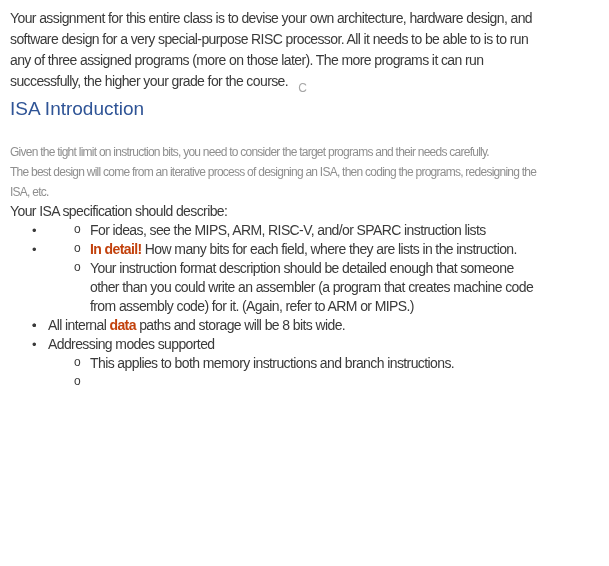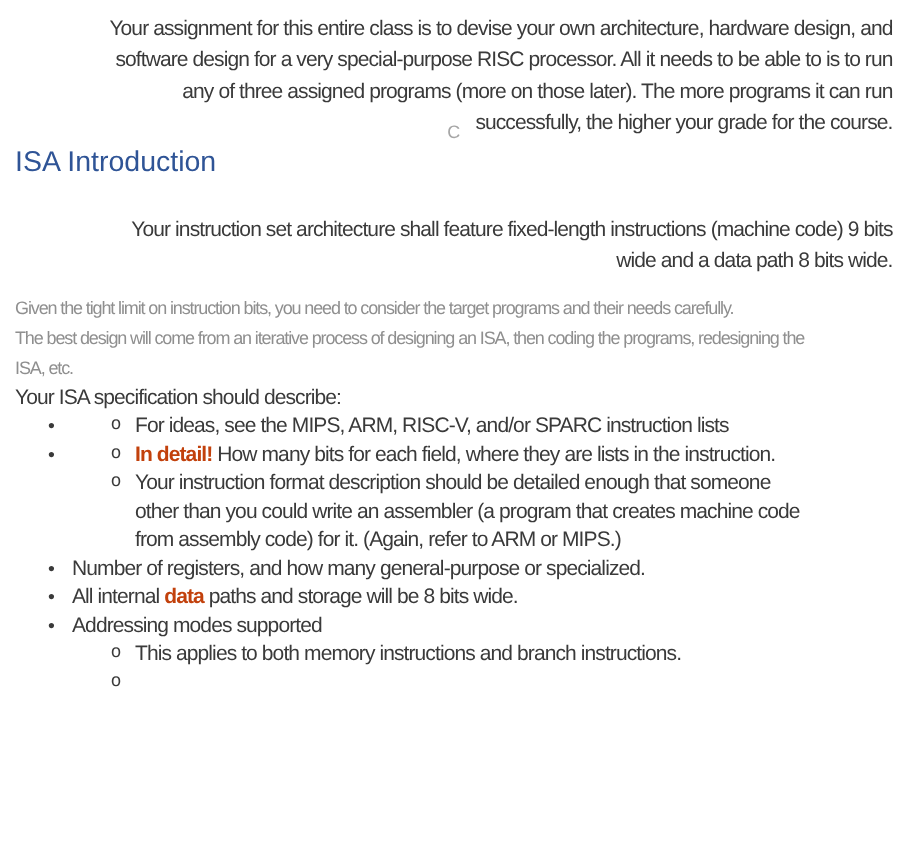--- a/index.html
+++ b/index.html
@@ -21,21 +21,20 @@
     margin: 0 0 20px 0;
   }
   .h-isa { margin-top: 3px; margin-bottom: 22px; }
 
   .para {
     font-size: 14px;
     line-height: 21px;
     letter-spacing: -0.6px;
     white-space: nowrap;
     margin: 0;
-    text-align: right;
   }
 
   .stray {
     text-align: center;
     font-size: 12px;
     line-height: 12px;
     color: #a6a6a6;
     margin-top: -10px;
     letter-spacing: 0;
   }
@@ -80,21 +79,20 @@
 
 <div class="page">
 
 
   <div class="para">Your assignment for this entire class is to devise your own architecture, hardware design, and<br>software design for a very special-purpose RISC processor. All it needs to be able to is to run<br>any of three assigned programs (more on those later). The more programs it can run<br>successfully, the higher your grade for the course.</div>
 
   <div class="stray">C</div>
 
   <div class="doc-heading h-isa">ISA Introduction</div>
 
-  <div class="para">Your instruction set architecture shall feature fixed-length instructions (machine code) 9 bits<br>wide and a data path 8 bits wide.</div>
 
   <div class="note">Given the tight limit on instruction bits, you need to consider the target programs and their needs carefully.<br>The best design will come from an iterative process of designing an ISA, then coding the programs, redesigning the<br>ISA, etc.</div>
 
   <div class="spec-intro">Your ISA specification should describe:</div>
 
   <div class="list">
 
     <div class="li1">
       <span class="mk1">•</span>
     </div>
@@ -113,21 +111,20 @@
       <span class="b">In detail!</span><span> How many bits for each field, where they are lists in the instruction.</span>
     </div>
 
     <div class="li2">
       <span class="mk2">o</span>
       <span>Your instruction format description should be detailed enough that someone<br>other than you could write an assembler (a program that creates machine code<br>from assembly code) for it. (Again, refer to ARM or MIPS.)</span>
     </div>
 
     <div class="li1">
       <span class="mk1">•</span>
-      <span>Number of registers, and how many general-purpose or specialized.</span>
     </div>
 
     <div class="li1">
       <span class="mk1">•</span>
       <span>All internal </span><span class="b">data</span><span> paths and storage will be 8 bits wide.</span>
     </div>
 
     <div class="li1">
       <span class="mk1">•</span>
       <span>Addressing modes supported</span>

